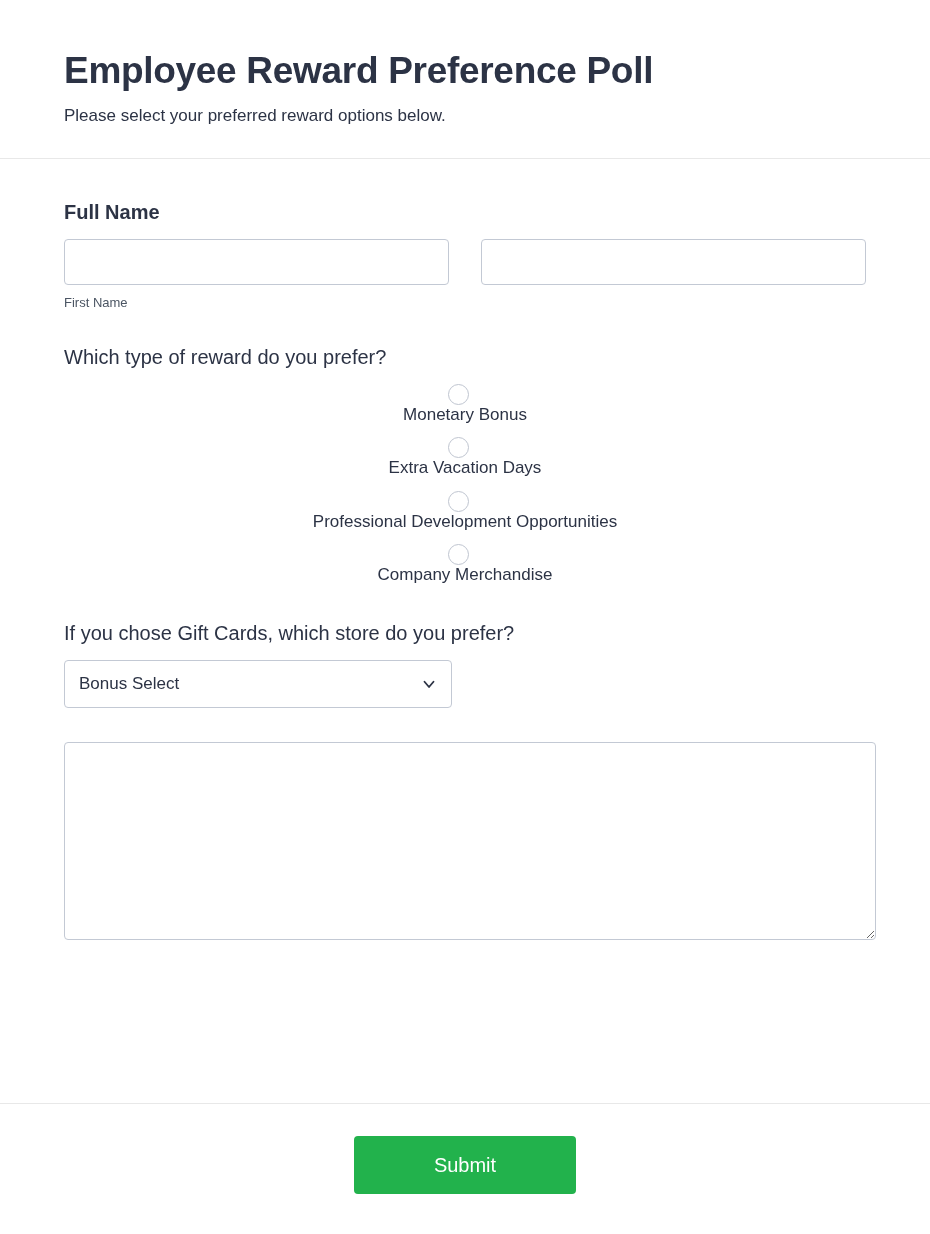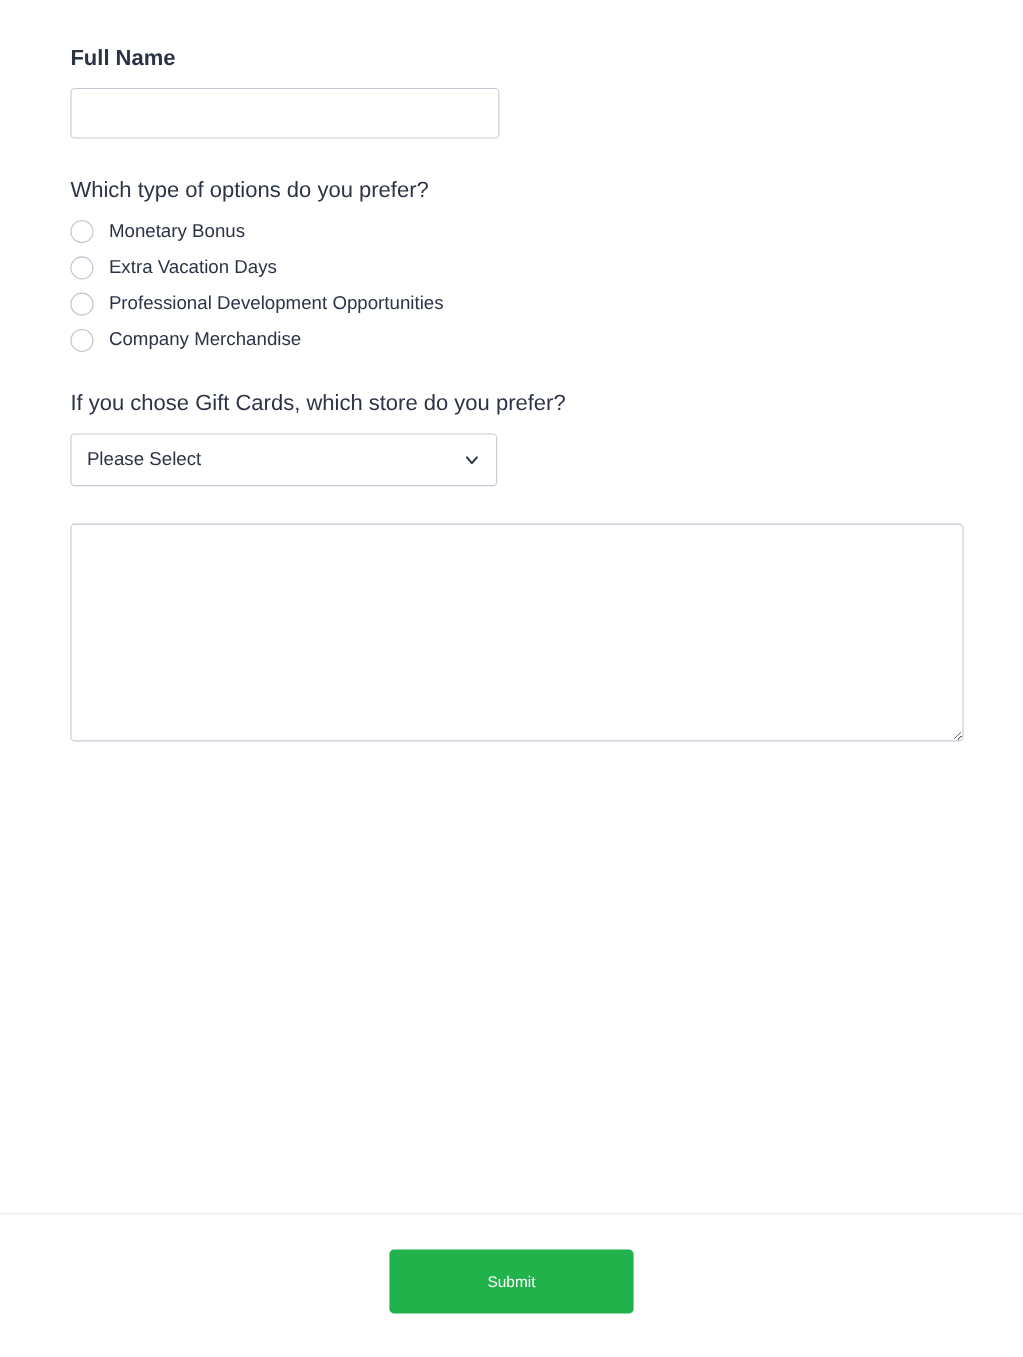--- a/index.html
+++ b/index.html
@@ -87,20 +87,21 @@
   }
   
   .radio-group {
     margin-top: 4px;
   }
   .radio-item {
     display: flex;
     align-items: center;
     margin-bottom: 12px;
     cursor: pointer;
+    flex-direction: column;
   }
   .radio-circle {
     width: 21px;
     height: 21px;
     border-radius: 50%;
     border: 1px solid #bfc5d0;
     background: #ffffff;
     margin-right: 14px;
     flex: 0 0 auto;
   }
@@ -154,46 +155,54 @@
     border-top: 1px solid #e8e8e8;
     padding: 32px 64px 40px 64px;
     display: flex;
     justify-content: center;
   }
   .submit-button {
     background: #22b24c;
     color: #ffffff;
     border: none;
     border-radius: 4px;
-    font-size: 14px;
+    font-size: 20px;
     font-family: "Liberation Sans", sans-serif;
     width: 222px;
     height: 58px;
     cursor: pointer;
   }
 </style>
 </head>
 <body>
 
 <div class="form">
 
+  <div class="form-header">
+    <h1 class="form-title">Employee Reward Preference Poll</h1>
+    <p class="form-subtitle">Please select your preferred reward options below.</p>
+  </div>
 
   <div class="form-body">
 
     <div class="field">
       <span class="field-label label-bold">Full Name</span>
       <div class="name-row">
         <div class="name-col">
           <input class="text-input" type="text" value="" style="">
+          <span class="sub-label">First Name</span>
+        </div>
+        <div class="name-col">
+          <input class="text-input" type="text" value="" style="">
         </div>
       </div>
     </div>
 
     <div class="field">
-      <span class="field-label">Which type of options do you prefer?</span>
+      <span class="field-label">Which type of reward do you prefer?</span>
       <div class="radio-group">
         <div class="radio-item">
           <span class="radio-circle"></span>
           <span class="radio-label">Monetary Bonus</span>
         </div>
         <div class="radio-item">
           <span class="radio-circle"></span>
           <span class="radio-label">Extra Vacation Days</span>
         </div>
         <div class="radio-item">
@@ -203,21 +212,21 @@
         <div class="radio-item">
           <span class="radio-circle"></span>
           <span class="radio-label">Company Merchandise</span>
         </div>
       </div>
     </div>
 
     <div class="field">
       <span class="field-label">If you chose Gift Cards, which store do you prefer?</span>
       <div class="select-wrap">
-        <div class="select-box">Please Select</div>
+        <div class="select-box">Bonus Select</div>
         <span class="select-arrow">
           <svg width="18" height="18" viewBox="0 0 24 24" fill="none" stroke="#2c3345" stroke-width="2.4" stroke-linecap="round" stroke-linejoin="round">
             <polyline points="6 9 12 16 18 9"></polyline>
           </svg>
         </span>
       </div>
     </div>
 
     <div class="field">
       <textarea class="textarea" placeholder="" style=""></textarea>

